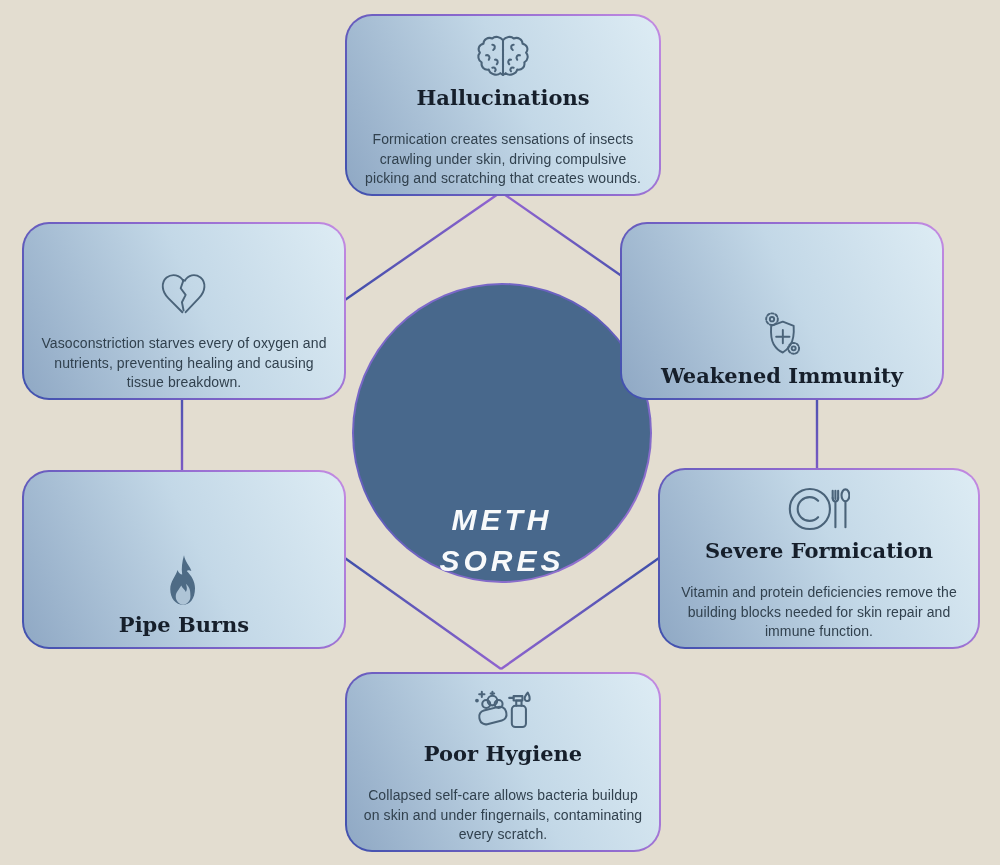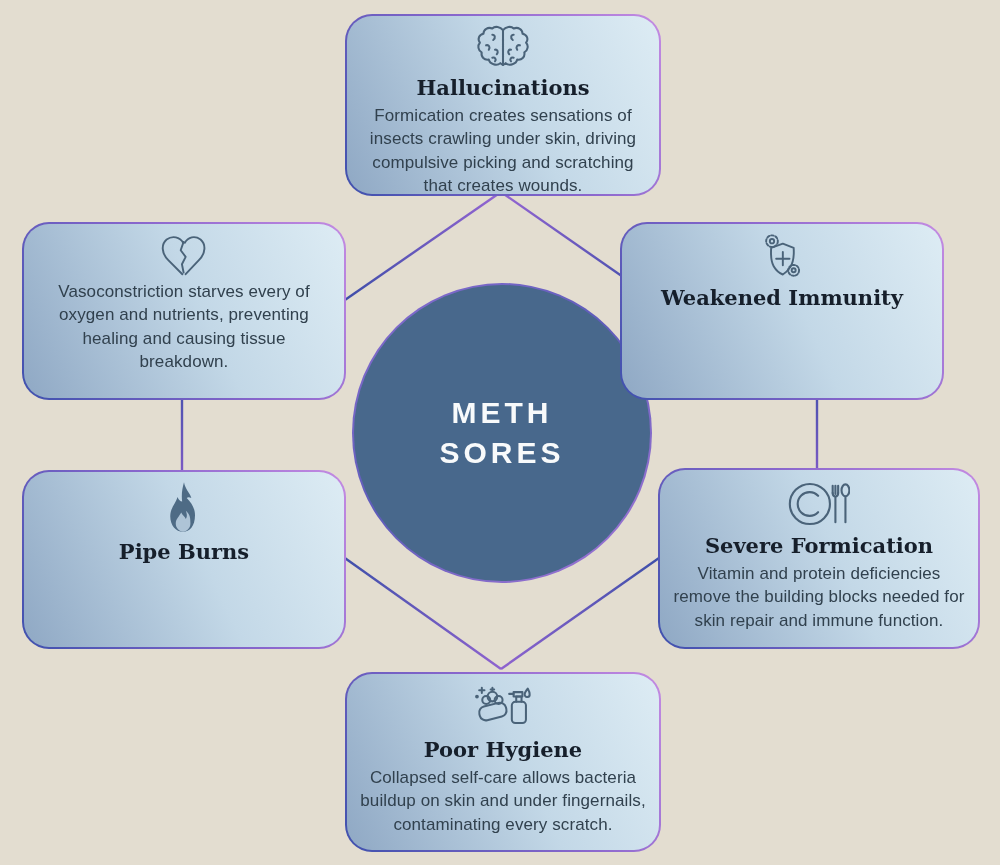--- a/index.html
+++ b/index.html
@@ -10,38 +10,40 @@
   #connectors{position:absolute;left:0;top:0;z-index:1;}
   .card{
     position:absolute;z-index:2;border-radius:27px;padding:2px;
     background:linear-gradient(55deg,#3f51ad 0%,#8a67cd 55%,#c48be2 100%);
   }
   .card-inner{
     width:100%;height:100%;box-sizing:border-box;border-radius:25px;
     background:linear-gradient(65deg,#8fa8c4 0%,#c3d8e7 55%,#ddecf4 100%);
     display:flex;flex-direction:column;align-items:center;text-align:center;
     padding:6px 12px;
+    justify-content:flex-end;
   }
   .card-title{
     font-family:"DejaVu Serif",serif;font-weight:700;color:#161f2b;
     font-size:21px;line-height:1.2;margin:3px 0 4px 0;
   }
   .card-body{
-    color:#31414e;font-size:17px;line-height:1.37;letter-spacing:.1px;
+    color:#31414e;font-size:14px;line-height:1.37;letter-spacing:.1px;
     max-width:300px;
+    margin-top:16px;
   }
   .card-icon{flex:0 0 auto;margin-top:2px;}
   .center-ring{
     position:absolute;z-index:2;left:352px;top:283px;width:300px;height:300px;
     border-radius:50%;padding:2px;box-sizing:border-box;
     background:linear-gradient(140deg,#8d6fd2 0%,#5e5cba 45%,#a678d8 100%);
   }
   .center-circle{
     width:100%;height:100%;border-radius:50%;background:#48688c;
-    display:flex;flex-direction:column;align-items:center;justify-content:center;
+    display:flex;flex-direction:column;align-items:center;justify-content:flex-end;font-style:italic;
   }
   .center-line{
     color:#f8fafb;font-weight:700;font-size:30px;letter-spacing:4px;
     line-height:1.35;font-family:"Liberation Sans",sans-serif;
   }
   svg.icon{stroke:#4a6379;fill:none;stroke-width:2.3;stroke-linecap:round;stroke-linejoin:round;}
 </style>
 </head>
 <body>
 

